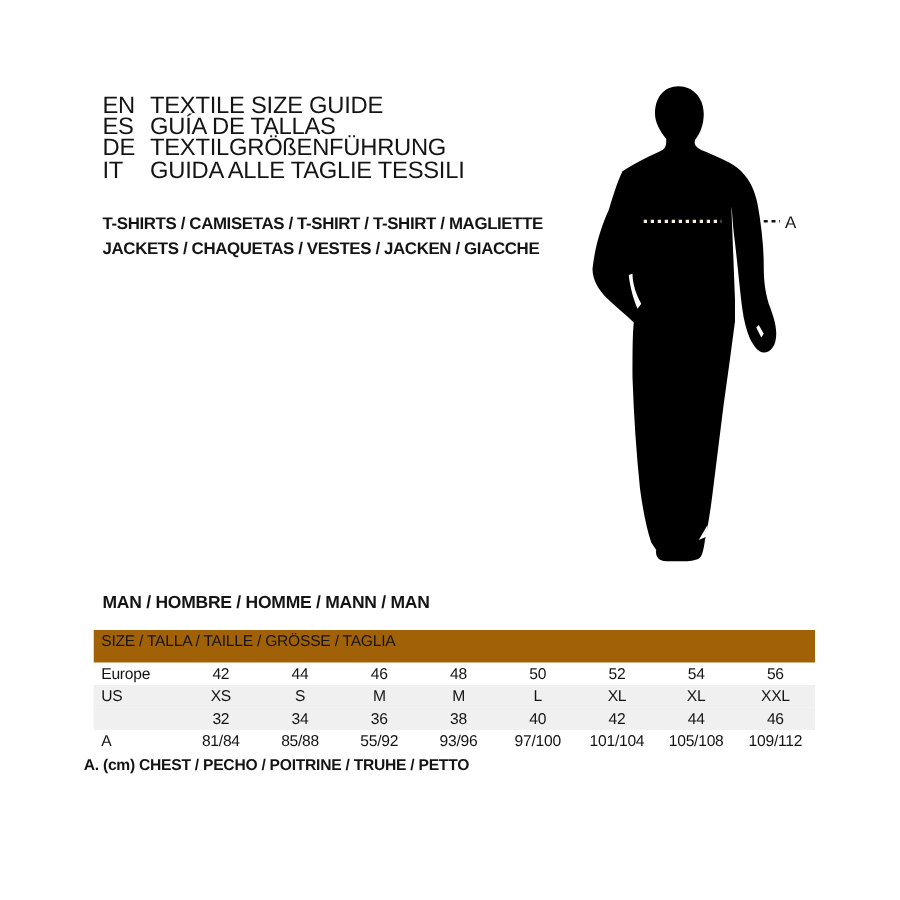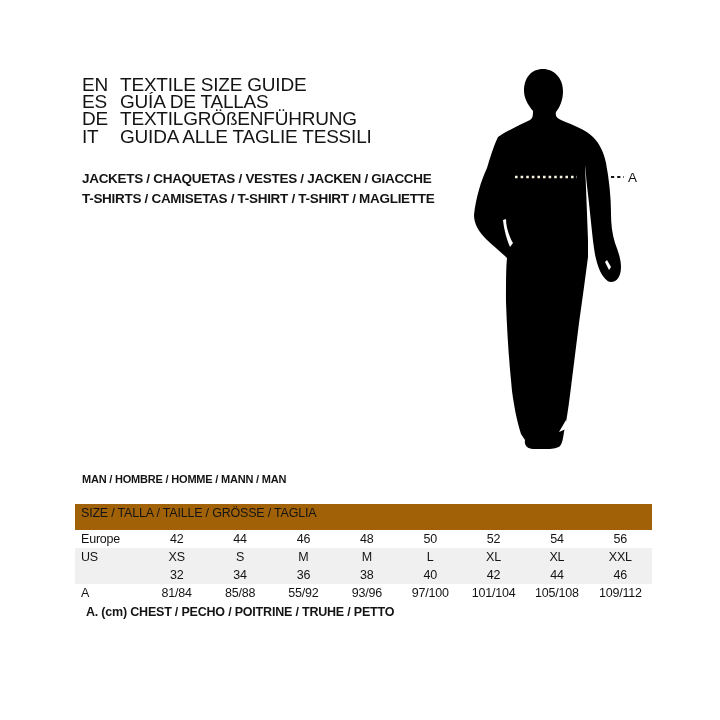--- a/index.html
+++ b/index.html
@@ -11,30 +11,30 @@
   
   .langs{position:absolute;left:82px;top:76px;}
   .lang-row{display:flex;height:17.4px;align-items:center;font-size:19px;letter-spacing:-0.2px;}
   .lang-code{width:38px;flex:0 0 38px;}
   .lang-label{white-space:nowrap;}
   
   .category{position:absolute;left:82px;top:169px;font-weight:700;font-size:13.5px;line-height:20px;letter-spacing:-0.3px;white-space:nowrap;}
   
   .figure{position:absolute;left:440px;top:50px;width:240px;height:420px;}
   
-  .section-title{position:absolute;left:82px;top:473px;font-weight:700;font-size:11px;letter-spacing:-0.2px;}
+  .section-title{position:absolute;left:82px;top:473px;font-weight:700;font-size:14px;letter-spacing:-0.2px;}
   
   .size-table{position:absolute;left:75px;top:504px;width:577px;font-size:12.5px;letter-spacing:-0.2px;}
   .t-header{height:26px;line-height:18px;background:#a16207;padding-left:6px;}
   .t-row{display:flex;height:18px;line-height:18px;}
   .t-row.shaded{background:#f0f0f0;}
   .t-label{width:70px;flex:0 0 70px;padding-left:6px;box-sizing:border-box;}
   .t-cell{flex:1;text-align:center;}
   
-  .caption{position:absolute;left:86px;top:605px;font-weight:700;font-size:12.5px;letter-spacing:-0.2px;}
+  .caption{position:absolute;left:67px;top:605px;font-weight:700;font-size:12.5px;letter-spacing:-0.2px;}
 </style>
 </head>
 <body>
 
 <div class="page">
 
   <div class="langs">
     <div class="lang-row">
       <span class="lang-code">EN</span>
       <span class="lang-label">TEXTILE SIZE GUIDE</span>
@@ -47,22 +47,22 @@
       <span class="lang-code">DE</span>
       <span class="lang-label">TEXTILGRÖßENFÜHRUNG</span>
     </div>
     <div class="lang-row">
       <span class="lang-code">IT</span>
       <span class="lang-label">GUIDA ALLE TAGLIE TESSILI</span>
     </div>
   </div>
 
   <div class="category">
+    <div>T-SHIRTS / CAMISETAS / T-SHIRT / T-SHIRT / MAGLIETTE</div>
     <div>JACKETS / CHAQUETAS / VESTES / JACKEN / GIACCHE</div>
-    <div>T-SHIRTS / CAMISETAS / T-SHIRT / T-SHIRT / MAGLIETTE</div>
   </div>
 
   <svg class="figure" viewBox="0 0 240 420" xmlns="http://www.w3.org/2000/svg" aria-hidden="true">
     <path fill="#000000" d="
       M103,19
       C114,19 123,28 123,41
       C123,50 120,57 116,62
       C115,66 117,68 121,70
       C133,75 146,80 153,87
       C160,94 164,103 166,113

